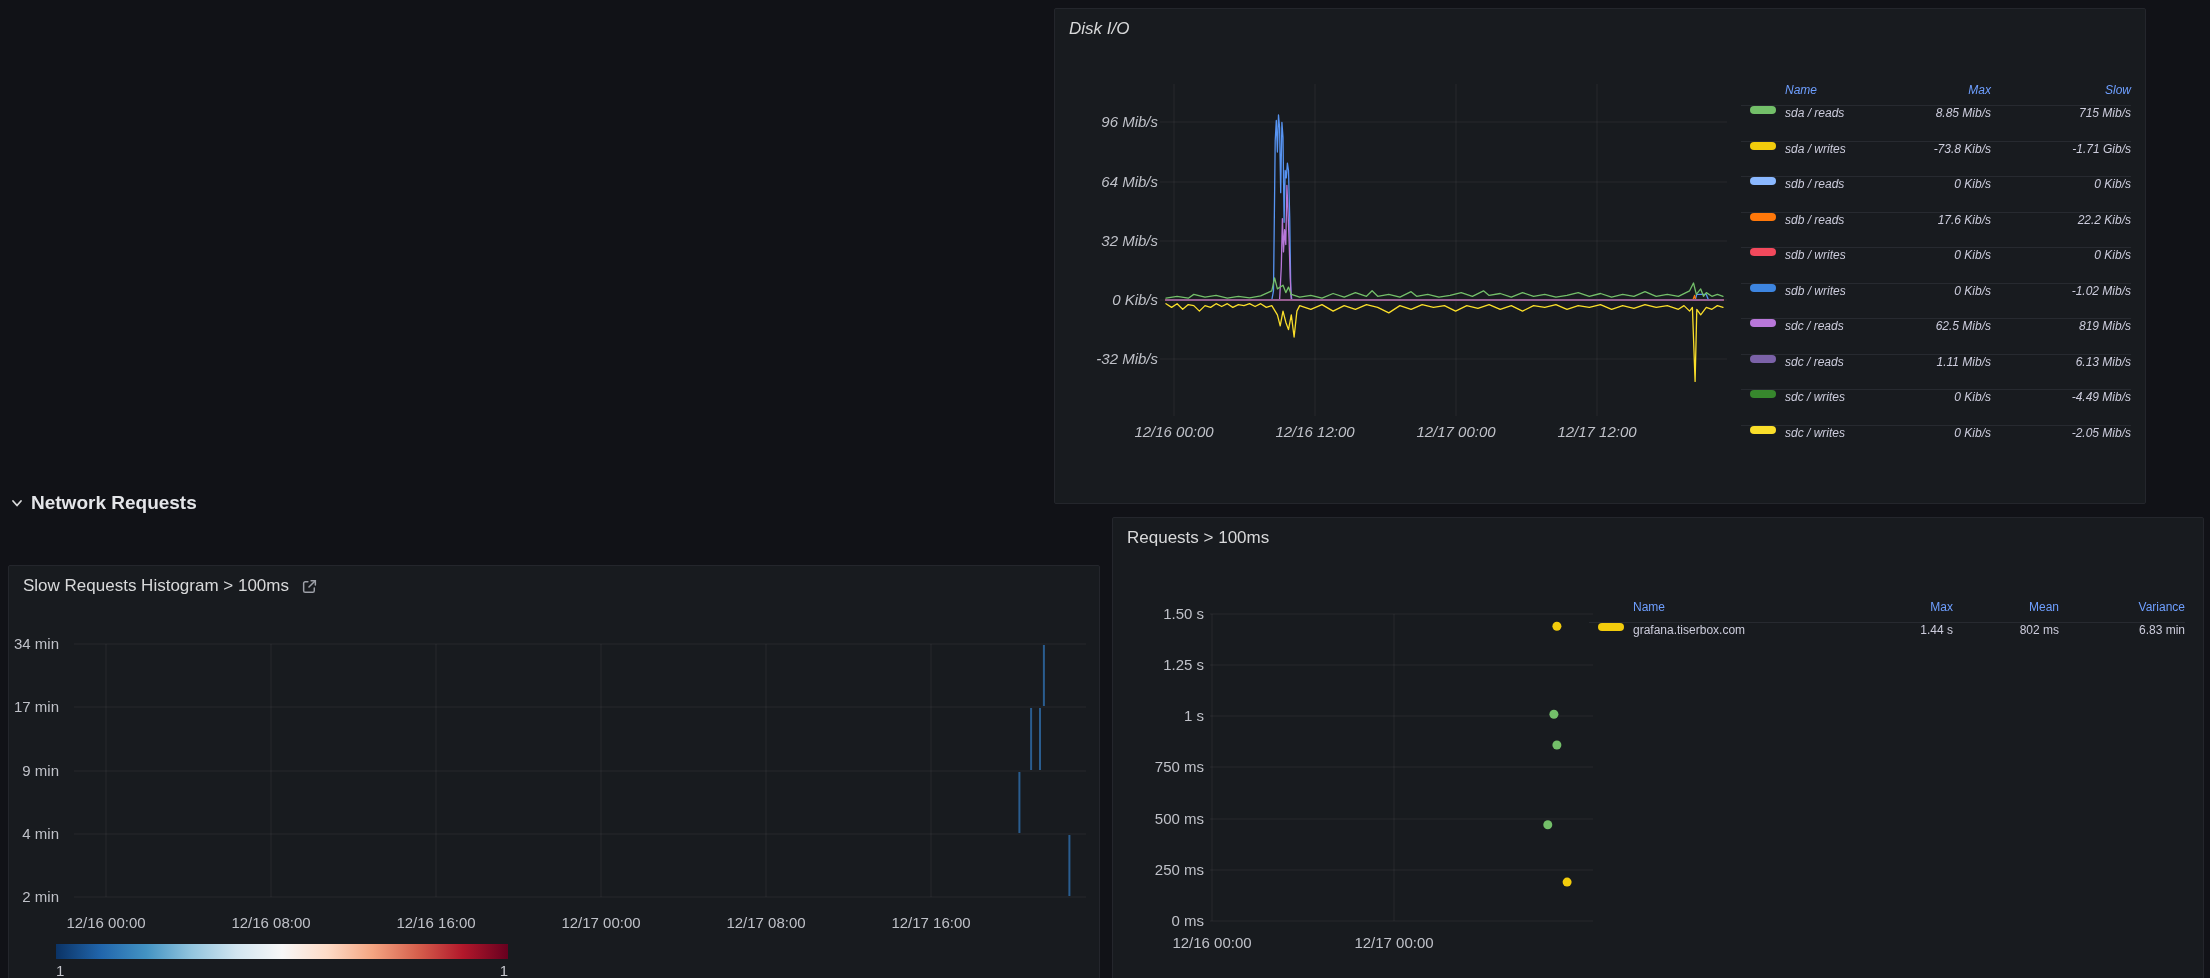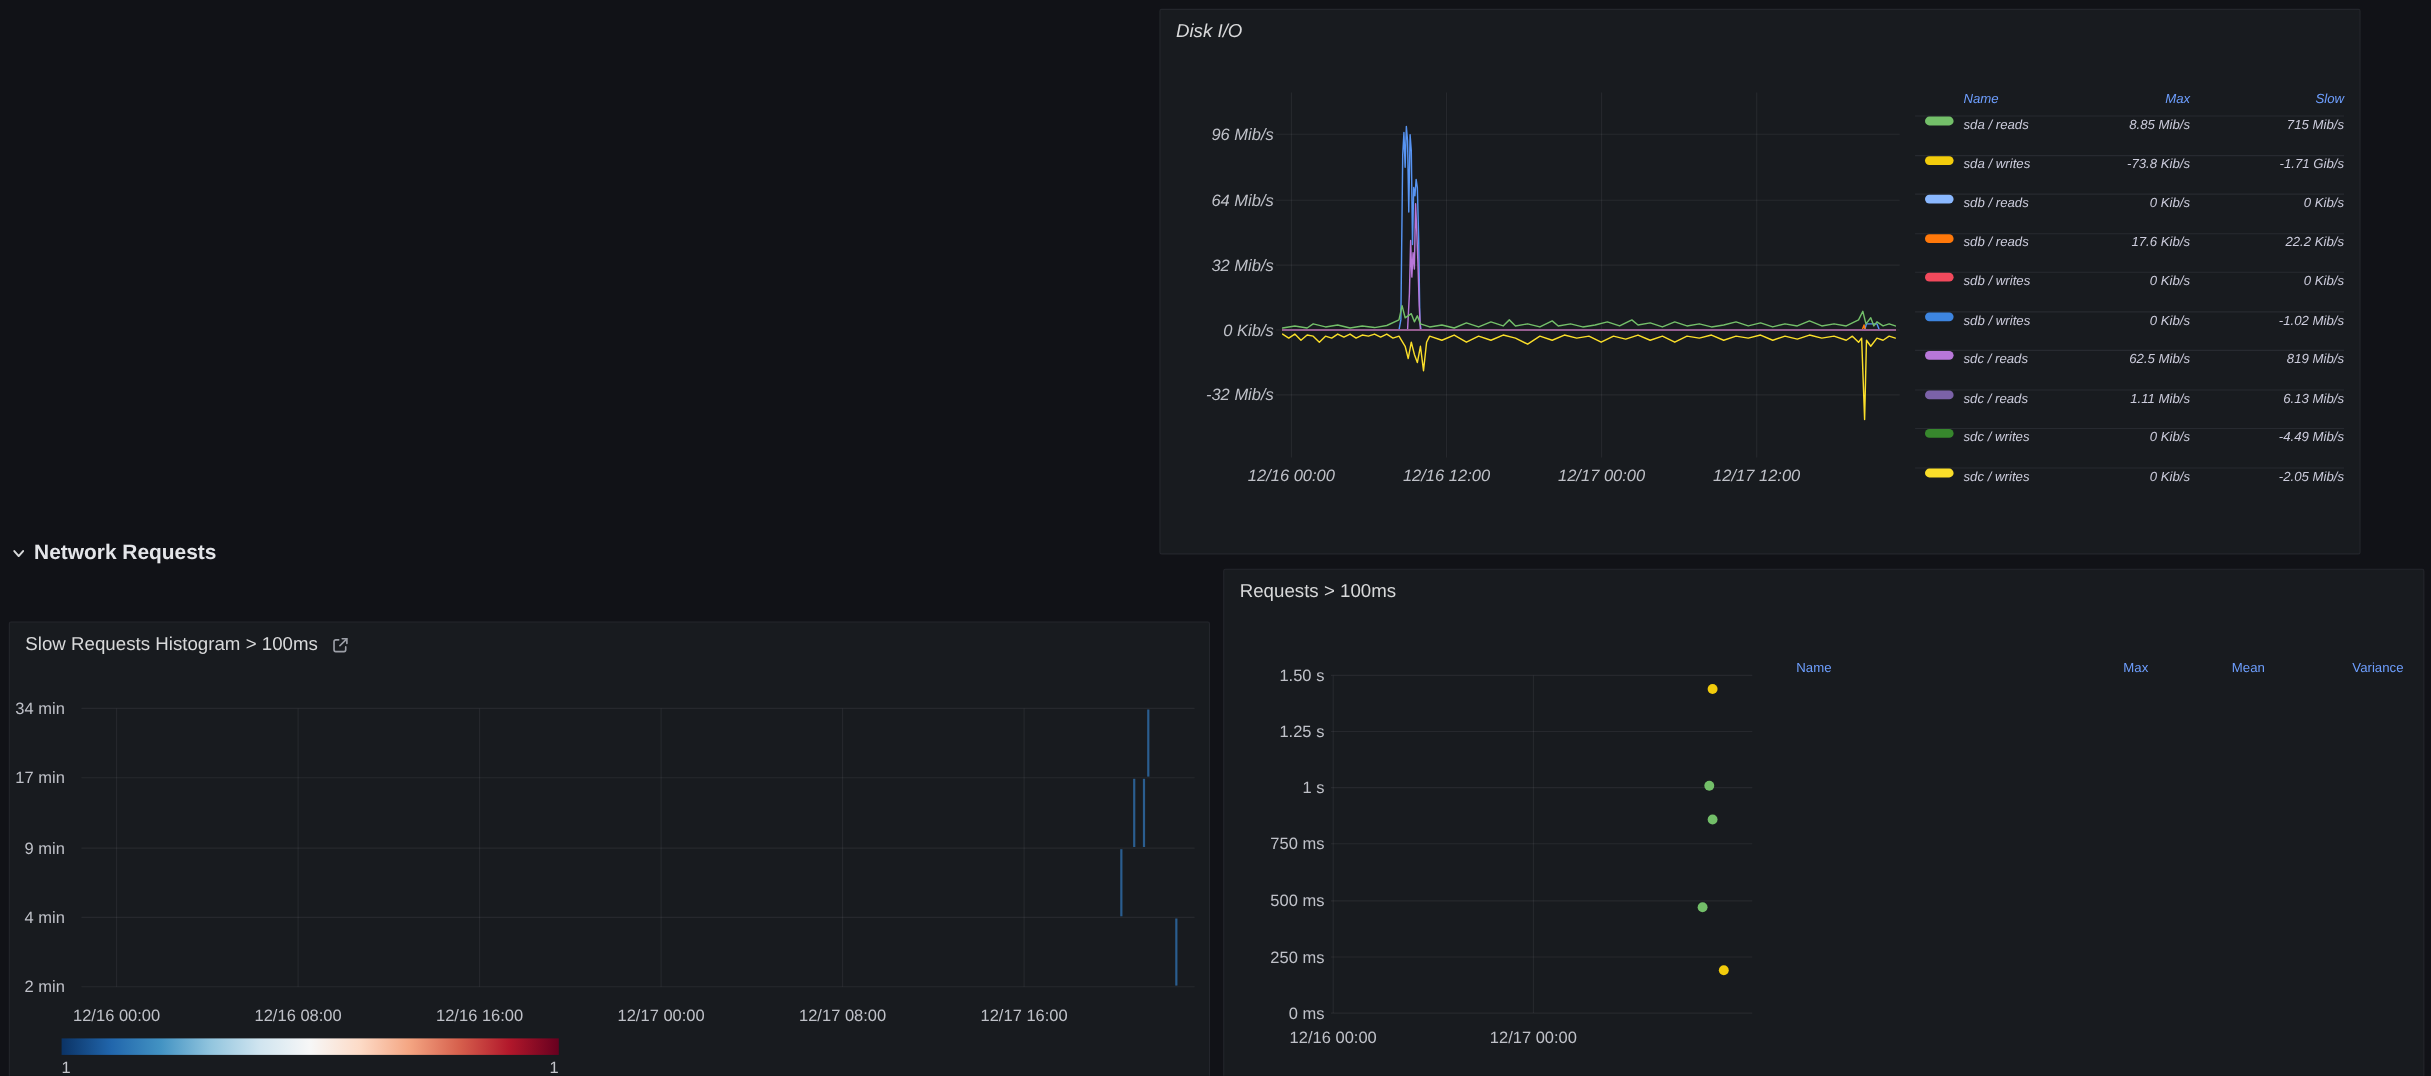--- a/index.html
+++ b/index.html
@@ -283,14 +283,23 @@
       </g>
     </svg>
   <div class="legend" id="req-legend">
       <div class="lg-header">
         <span class="lg-pill-cell"></span>
         <span class="lg-name">Name</span>
         <span class="lg-num col-max">Max</span>
         <span class="lg-num col-mean">Mean</span>
         <span class="lg-num col-variance">Variance</span>
       </div>
+      <div class="lg-row">
+        <span class="lg-pill-cell">
+          <span class="pill" style="background: rgb(242, 204, 12);"></span>
+        </span>
+        <span class="lg-name">grafana.tiserbox.com</span>
+        <span class="lg-num col-max">1.44 s</span>
+        <span class="lg-num col-mean">802 ms</span>
+        <span class="lg-num col-variance">6.83 min</span>
+      </div>
     </div>
 </div>
 
 </body></html>

